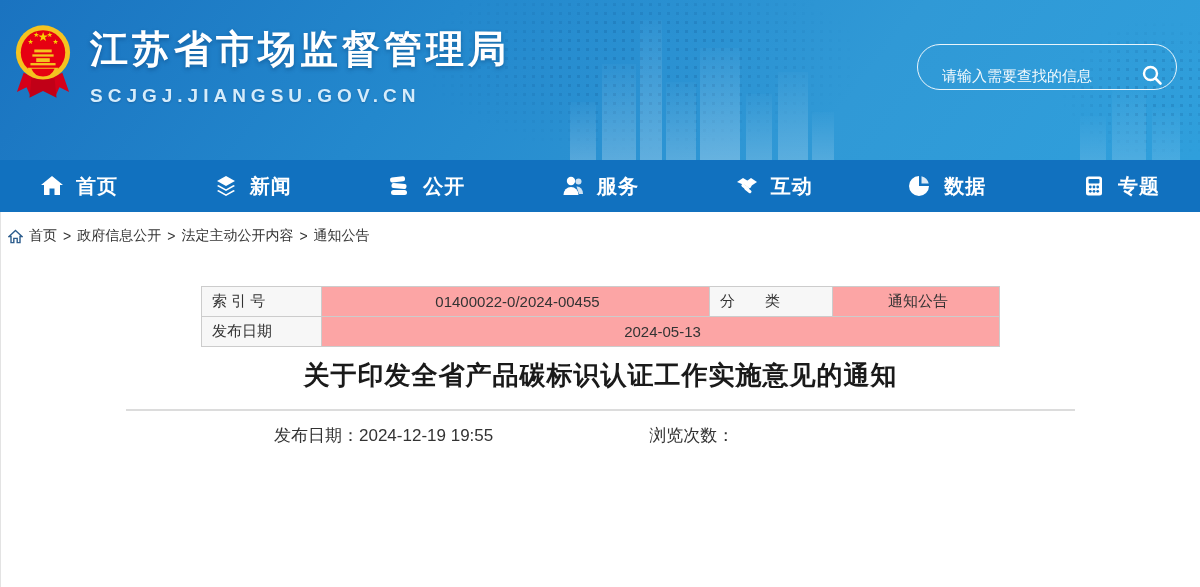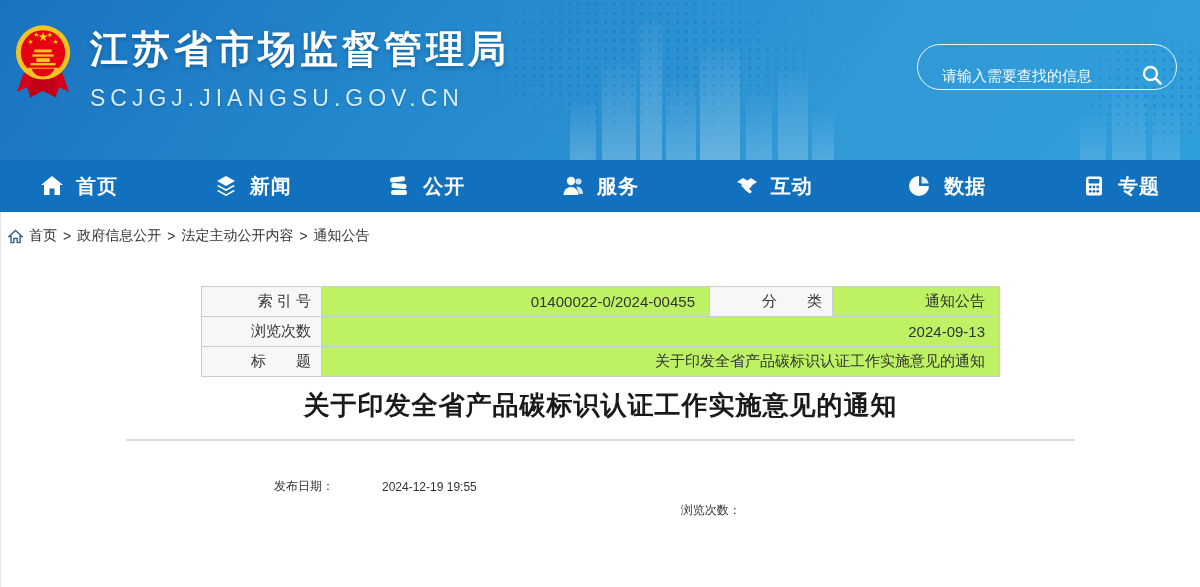--- a/index.html
+++ b/index.html
@@ -20,21 +20,21 @@
     -webkit-mask-image:radial-gradient(ellipse at 70% 50%, #000 25%, transparent 70%);
     mask-image:radial-gradient(ellipse at 70% 50%, #000 25%, transparent 70%); }
   .skyline { position:absolute; left:0; top:0; width:1200px; height:160px; pointer-events:none; }
   .skyline div { position:absolute; bottom:0;
     background:linear-gradient(to top, rgba(255,255,255,.42), rgba(255,255,255,.04)); }
 
   .logo-wrap { position:absolute; left:14px; top:22px; width:58px; height:84px; cursor:pointer; }
   .site-text { position:absolute; left:90px; top:24px; color:#fff; }
   .site-name { font-size:38px; font-weight:700; letter-spacing:4px;
     text-shadow:0 2px 4px rgba(5,50,100,.4); white-space:nowrap; }
-  .site-url { margin-top:10px; font-size:23px; font-weight:400; letter-spacing:5px;
+  .site-url { margin-top:10px; font-size:19px; font-weight:700; letter-spacing:5px;
     color:#d5ecfb; text-shadow:0 1px 2px rgba(5,50,100,.3); }
 
   .search-pill { position:absolute; top:44px; right:23px; width:260px; height:46px;
     border:1px solid rgba(255,255,255,.9); border-radius:23px;
     display:flex; align-items:center; padding:16px 18px 0 24px; }
   .search-pill input { flex:1; background:transparent; border:none; outline:none;
     color:#fff; font-size:15px; font-family:inherit; }
   .search-pill input::placeholder { color:#fff; opacity:.95; }
   .search-btn { background:none; border:none; cursor:pointer; display:flex; padding:0; }
 
@@ -49,29 +49,29 @@
   .page-lower { width:1200px; height:375px; background:#fff; border-left:1px solid #e3e3e3; }
   .breadcrumb { display:flex; align-items:center; gap:6px; padding:10px 0 0 7px;
     font-size:14px; color:#333; height:38px; }
   .crumb { color:#333; text-decoration:none; }
   .crumb-sep { color:#333; }
 
   table.doc { border-collapse:collapse; table-layout:fixed; width:798px;
     margin:36px auto 0; font-size:15px; color:#333; }
   table.doc td { border:1px solid #ccc; height:30px; padding:0 14px;
     overflow:hidden; white-space:nowrap; }
-  table.doc td.lbl { background:#f7f7f7; text-align:right; padding:0 10px;margin-top:48px; }
-  table.doc td.val { background:#bef264; text-align:right; padding-left:18px; }
+  table.doc td.lbl { background:#f7f7f7; text-align:left; padding:0 10px;margin-top:48px; }
+  table.doc td.val { background:#fca5a5; text-align:center; padding-left:18px; }
 
   .article-title { margin-top:11px; text-align:center; font-size:26px;
     font-weight:700; color:#1a1a1a; letter-spacing:1px; }
   .divider { width:949px; margin:16px auto 0; border-top:2px solid #dcdcdc; }
   .meta-row { width:949px; margin:13px auto 0; padding-left:148px;
-    font-size:12px; color:#333; display:flex; align-items:center;gap:48px; }
-  .meta-views { margin-left:156px;margin-top:48px; }
+    font-size:17px; color:#333; display:flex; align-items:center; }
+  .meta-views { margin-left:156px; }
 
   svg { display:block; }
 </style>
 </head>
 <body>
 
 <div class="header">
   <div class="map-dots"></div>
   <div class="map-dots2"></div>
 
@@ -213,26 +213,22 @@
         <col style="width:167px">
       </colgroup>
     <tbody>
         <tr>
       <td class="lbl">索 引 号</td>
       <td class="val">01400022-0/2024-00455</td>
       <td class="lbl">分　　类</td>
       <td class="val">通知公告</td>
     </tr>
     <tr>
-      <td class="lbl">浏览次数</td>
-      <td class="val" colspan="3">2024-09-13</td>
-    </tr>
-    <tr>
-      <td class="lbl">标　　题</td>
-      <td class="val" colspan="3">关于印发全省产品碳标识认证工作实施意见的通知</td>
+      <td class="lbl">发布日期</td>
+      <td class="val" colspan="3">2024-05-13</td>
     </tr>
   </tbody>
     </table>
 
   <h1 class="article-title">关于印发全省产品碳标识认证工作实施意见的通知</h1>
 
   <div class="divider"></div>
 
   <div class="meta-row">
     <span>发布日期：</span>

